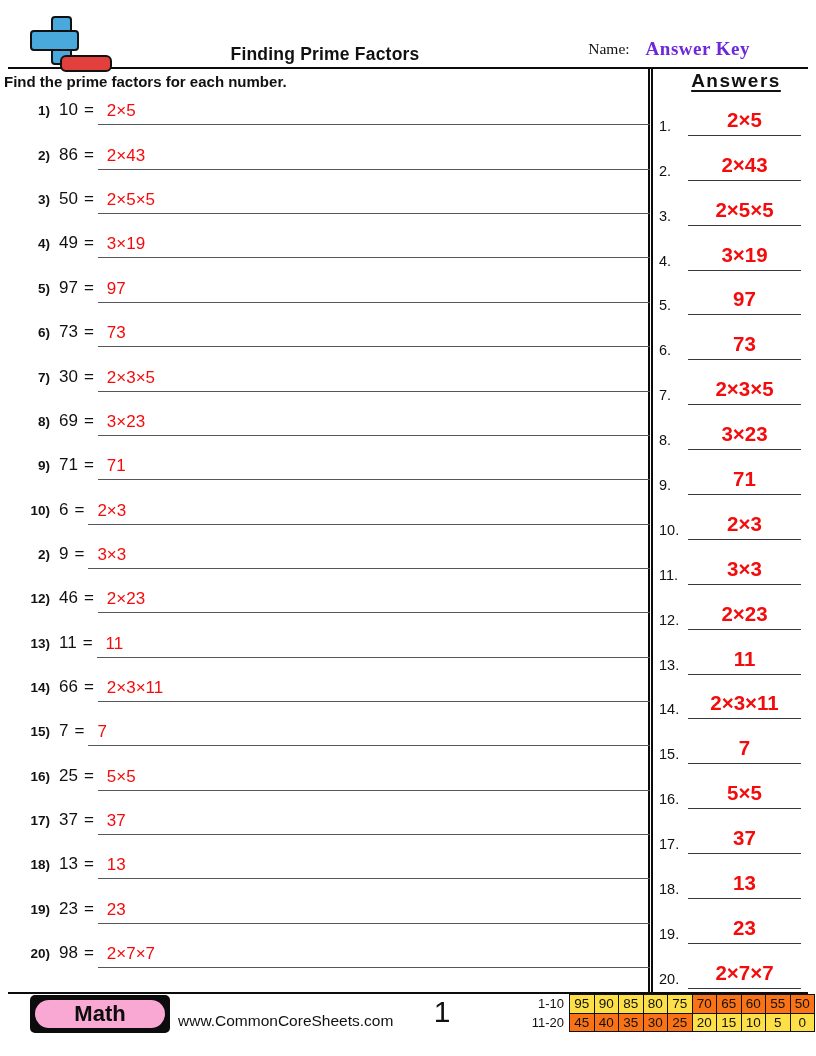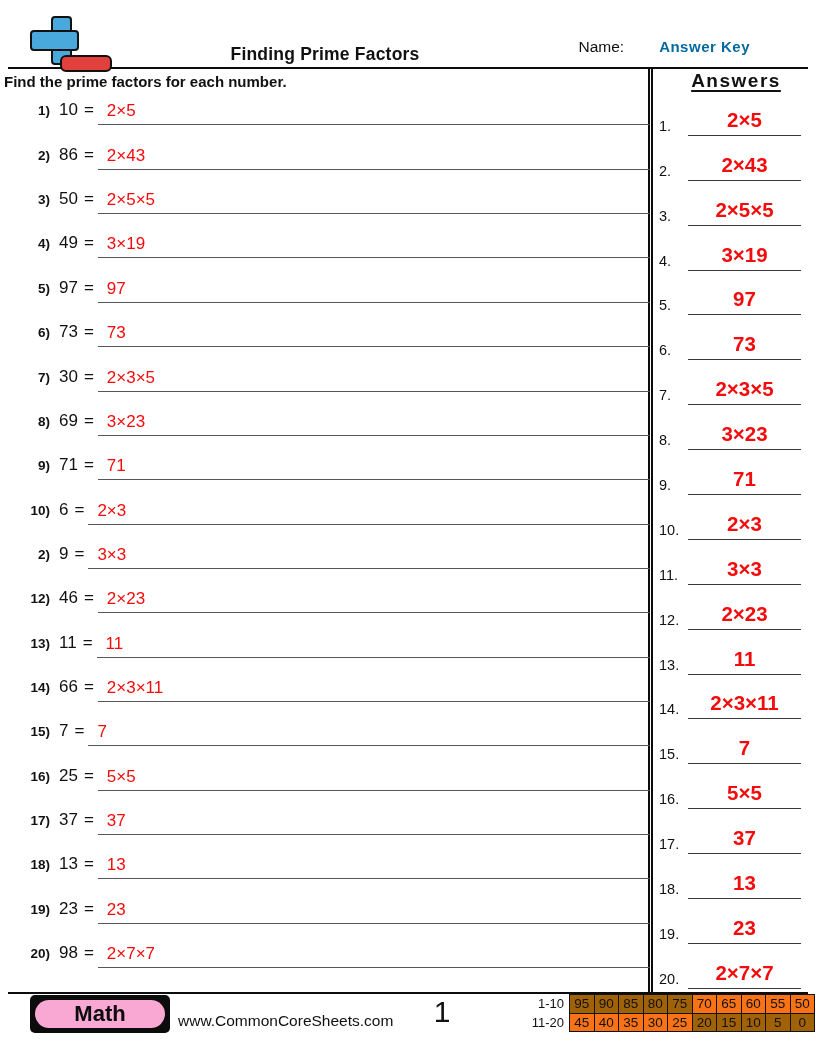--- a/index.html
+++ b/index.html
@@ -14,23 +14,23 @@
   .logo .pv { position:absolute; left:21px; top:0; width:21px; height:49px;
     background:#4aa9dc; border:2.5px solid #111; border-radius:4px; box-sizing:border-box; }
   .logo .ph { position:absolute; left:0; top:14px; width:49px; height:21px;
     background:#4aa9dc; border:2.5px solid #111; border-radius:4px; box-sizing:border-box; }
   .logo .pc { position:absolute; left:24px; top:17px; width:15px; height:15px; background:#4aa9dc; }
   .logo .minus { position:absolute; left:30px; top:39px; width:52px; height:17px;
     background:#e2403d; border:2.5px solid #111; border-radius:6px; box-sizing:border-box; }
 
   .title { position:absolute; left:0; top:44px; width:650px; text-align:center;
     font-size:17.5px; font-weight:bold; letter-spacing:.2px; }
-  .name-row { position:absolute; right:66px; top:38px; display:flex; align-items:flex-start; gap:16px; }
+  .name-row { position:absolute; right:66px; top:38px; display:flex; align-items:center; gap:16px;font-family:Liberation Serif, serif; }
   .name-label { font-size:15.5px; }
-  .answer-key { font-size:15px; font-weight:bold; color:#0369a1; letter-spacing:.5px;margin-left:19px; }
+  .answer-key { font-size:19px; font-weight:bold; color:#6d28d9; letter-spacing:.5px; }
 
   .header-line { position:absolute; left:8px; right:8px; top:67px; border-top:2.6px solid #0c0c0c; z-index:2; }
   .instruction { position:absolute; left:4px; top:73px; font-size:15px; font-weight:bold; }
 
   
   .vdivider { position:absolute; left:648px; top:68px; height:924px; width:4.5px;
     border-left:2px solid #0c0c0c; border-right:2px solid #0c0c0c; box-sizing:border-box; }
 
   
   .problems { position:absolute; left:14px; top:81px; width:636px; }
@@ -58,21 +58,21 @@
     background:#0c0c0c; border-radius:5px; z-index:2; }
   .math-badge .pill { position:absolute; left:5px; right:5px; top:5px; bottom:5px;
     background:#f9a8d4; border-radius:15px; display:flex; align-items:center; justify-content:center;
     font-size:22px; font-weight:bold; color:#0c0c0c; }
   .website { position:absolute; left:178px; top:1012px; font-size:15.5px; }
   .page-num { position:absolute; left:397px; top:995px; width:90px; text-align:center; font-size:30px; }
 
   .score-table { position:absolute; right:1px; top:994px; border-collapse:collapse; }
   .score-table td { font-size:13.5px; text-align:center; vertical-align:middle; padding:0; }
   .score-table td.slabel { border:none; width:44px; text-align:right; padding-right:5px; font-size:13px; }
-  .score-table td.scell { border:1.6px solid #111; width:23.5px; height:17.5px; background:#a16207; }
+  .score-table td.scell { border:1.6px solid #111; width:23.5px; height:17.5px; background:#fde047; }
   .score-table td.scell.shaded { background:#f97316;margin-left:21px; }
 </style>
 </head>
 <body>
 
 <div class="page">
 
   <div class="logo">
     <span class="pv"></span>
     <span class="ph"></span>

